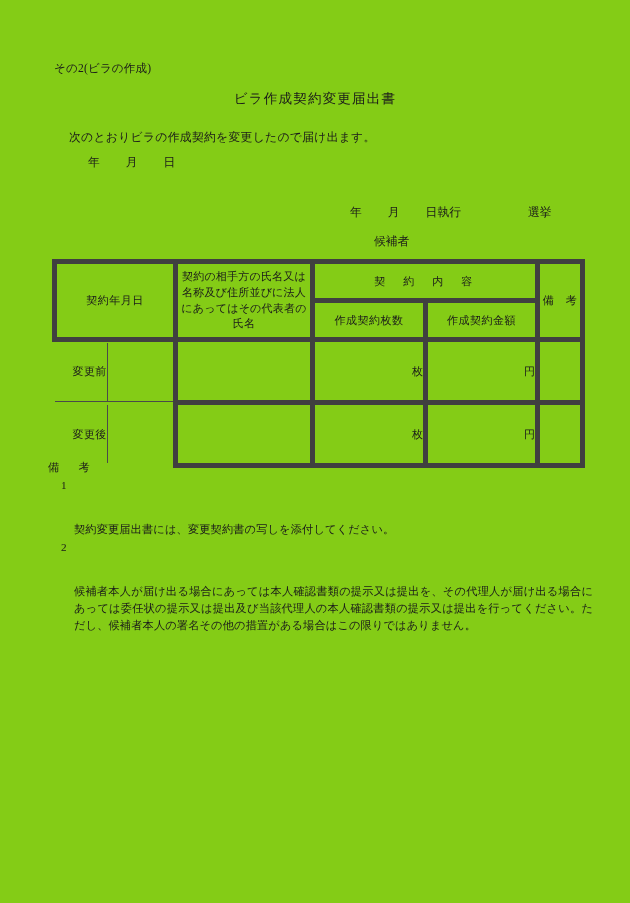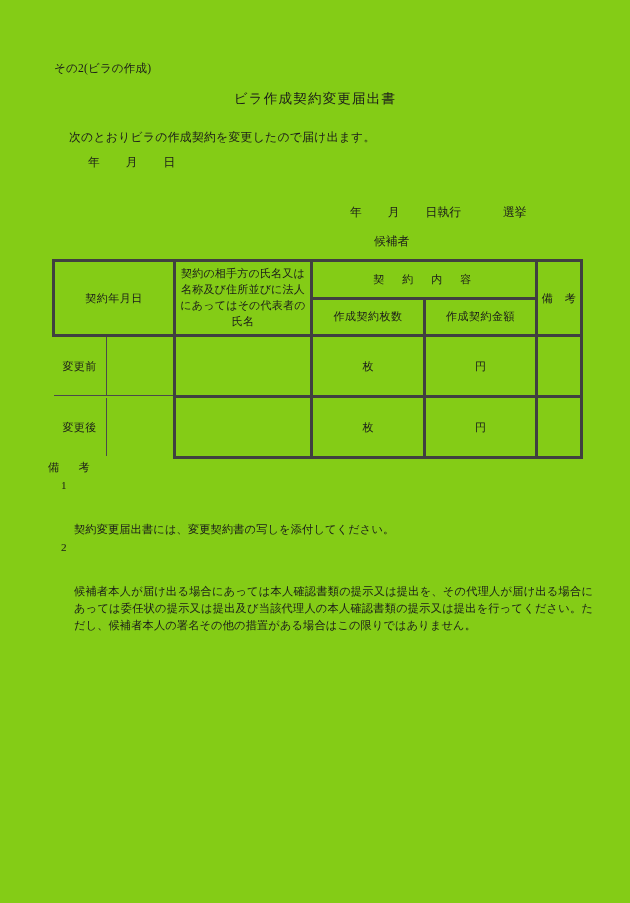--- a/index.html
+++ b/index.html
@@ -75,21 +75,21 @@
 
   
   .election-line {
     position: absolute;
     left: 350px;
     top: 205px;
     font-size: 11.8px;
     white-space: nowrap;
   }
   .election-line .sp { display: inline-block; width: 26px; }
-  .election-line .kind { display: inline-block; margin-left: 42px; }
+  .election-line .kind { display: inline-block; margin-left: 67px; }
 
   
   .candidate-line {
     position: absolute;
     left: 374px;
     top: 234px;
     font-size: 11.8px;
     white-space: nowrap;
     text-align: right;
   }
@@ -98,21 +98,21 @@
   .form-table {
     position: absolute;
     left: 52px;
     top: 259px;
     width: 528px;
     border-collapse: collapse;
     table-layout: fixed;
     font-size: 11px;
   }
   .form-table td {
-    border: 3px solid #404040;
+    border: 5px solid #404040;
     padding: 0;
     vertical-align: middle;
     text-align: center;
   }
   .h-date   { width: 121px; }
   .h-party  { width: 137px; }
   .h-sheets { width: 113px; }
   .h-amount { width: 112px; }
   .h-note   { width: 45px; }
 
@@ -129,21 +129,21 @@
     line-height: 1.45;
     letter-spacing: 0.2px;
     font-size: 11px;
   }
 
   .row-label {
     width: 52px;
     font-size: 11px;
     letter-spacing: 0.3px;
   }
-  .data-row td { height: 58px; }
+  .data-row td { height: 58px; text-align: right; }
   .unit-cell {
     text-align: right;
     padding-right: 17px;
     font-size: 11px;
   }
 
   
   .notes {
     position: absolute;
     left: 48px;

